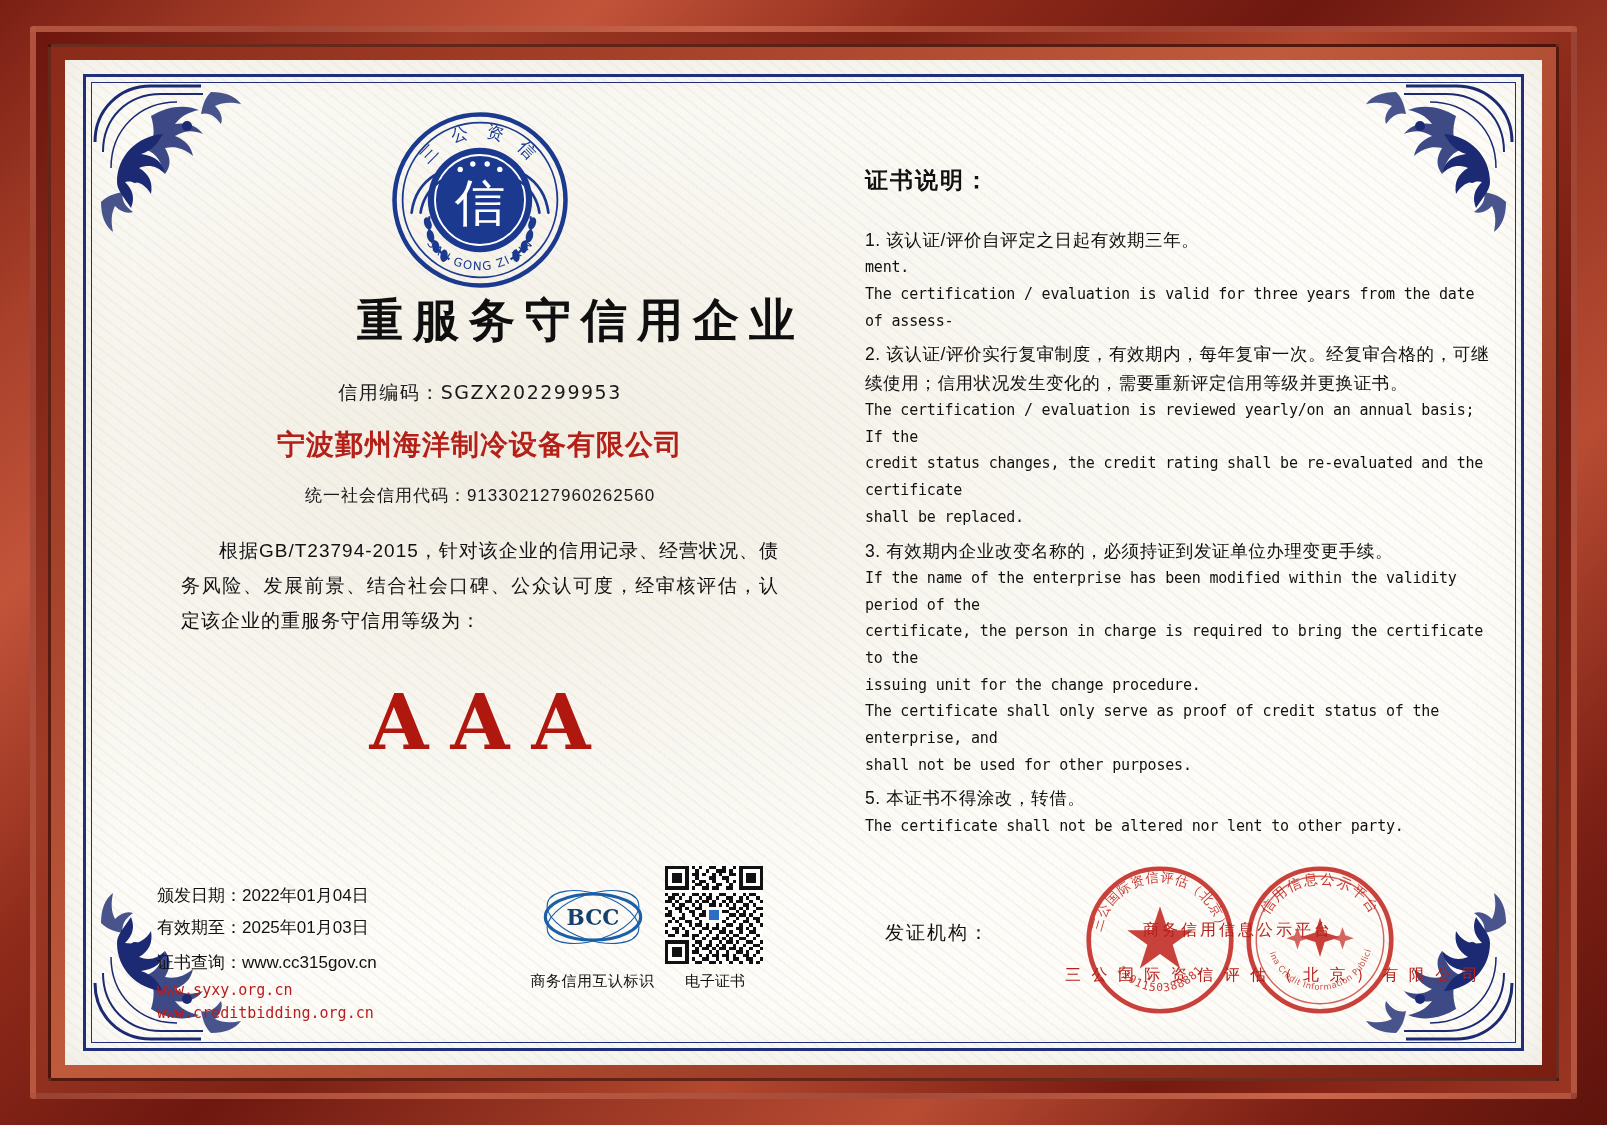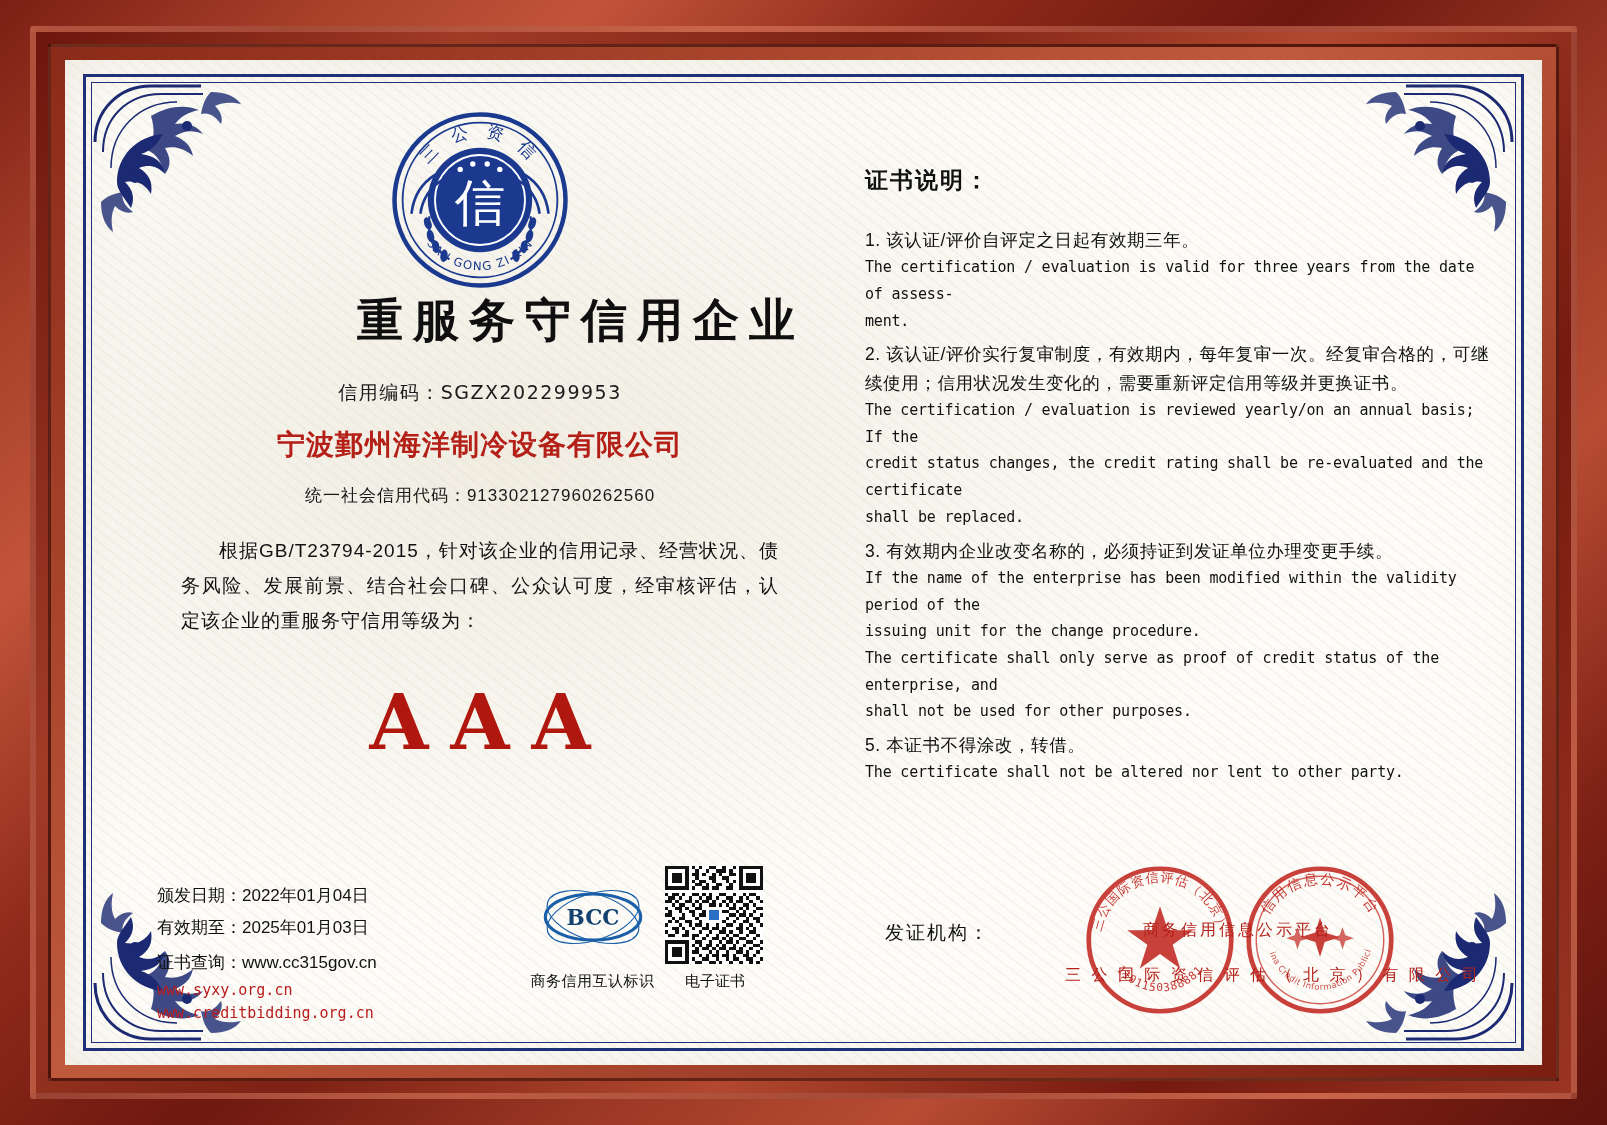--- a/index.html
+++ b/index.html
@@ -535,34 +535,35 @@
         <rect x="13" y="13" width="3" height="3" fill="#2a6fc4"></rect>
       </svg>
     </div>
     <div class="qr-cap">电子证书</div>
 
     <div class="right-col">
       <div class="right-title">证书说明：</div>
 
       <div>
         <div class="cn-line">1. 该认证/评价自评定之日起有效期三年。</div>
+        <div class="en-line">ment.</div>
         <div class="en-line">The certification / evaluation is valid for three years from the date of assess-</div>
-        <div class="en-line">ment.</div>
       </div>
 
       <div>
         <div class="cn-line">2. 该认证/评价实行复审制度，有效期内，每年复审一次。经复审合格的，可继续使用；信用状况发生变化的，需要重新评定信用等级并更换证书。</div>
         <div class="en-line">The certification / evaluation is reviewed yearly/on an annual basis; If the</div>
         <div class="en-line">credit status changes, the credit rating shall be re-evaluated and the certificate</div>
         <div class="en-line">shall be replaced.</div>
       </div>
 
       <div>
         <div class="cn-line">3. 有效期内企业改变名称的，必须持证到发证单位办理变更手续。</div>
         <div class="en-line">If the name of the enterprise has been modified within the validity period of the</div>
+        <div class="en-line">certificate, the person in charge is required to bring the certificate to the</div>
         <div class="en-line">issuing unit for the change procedure.</div>
       </div>
 
       <div>
         <div class="en-line">The certificate shall only serve as proof of credit status of the enterprise, and</div>
         <div class="en-line">shall not be used for other purposes.</div>
       </div>
 
       <div>
         <div class="cn-line">5. 本证书不得涂改，转借。</div>

